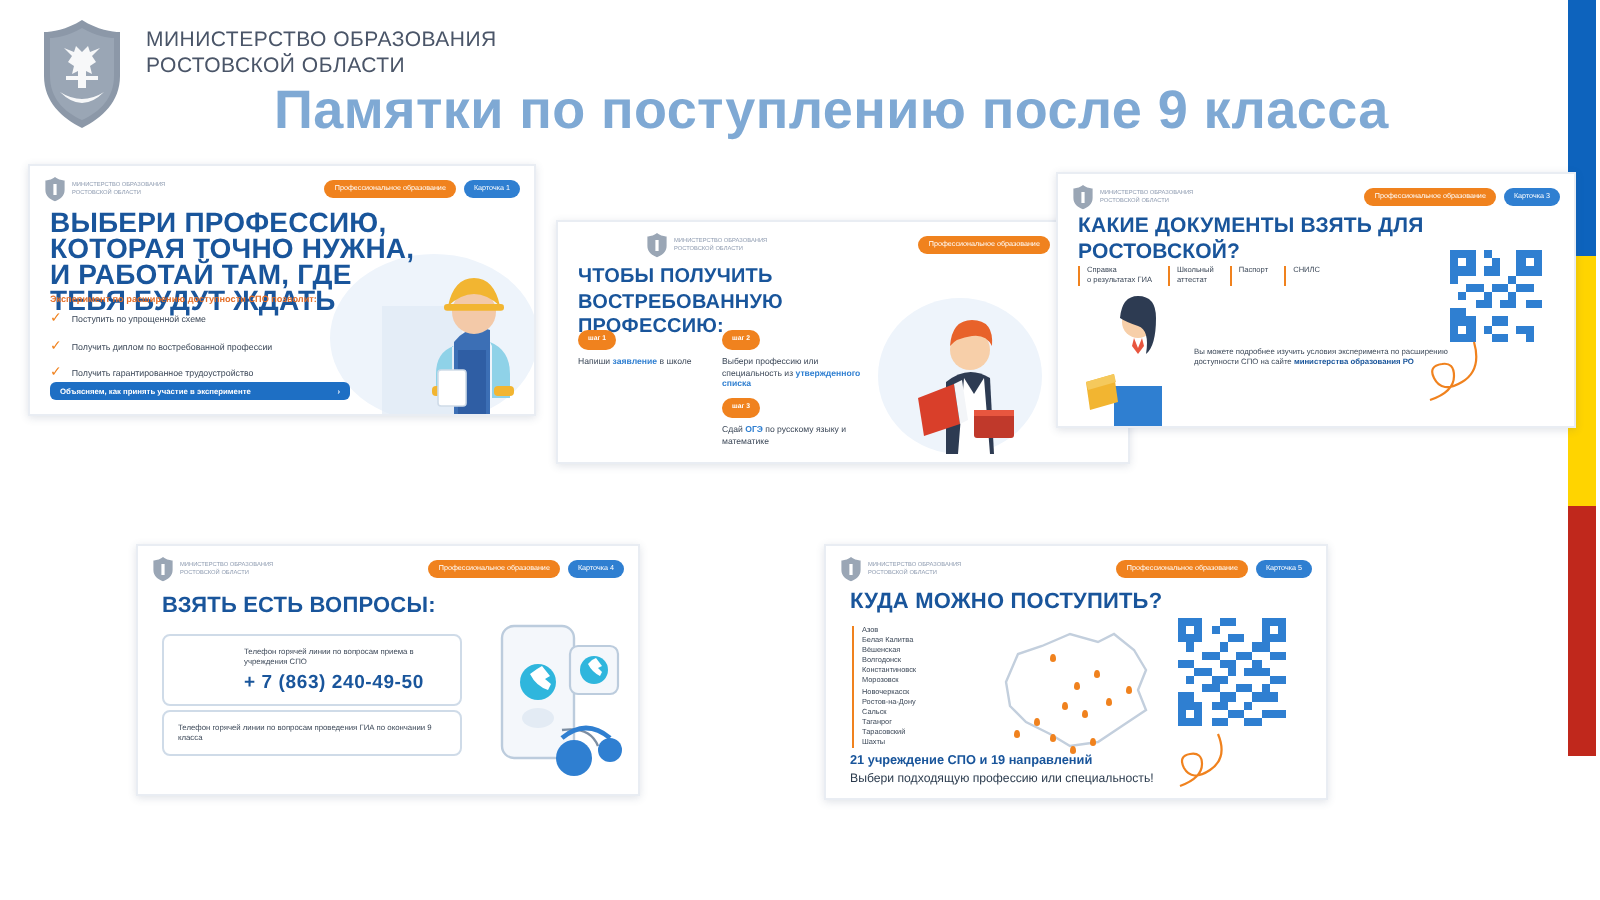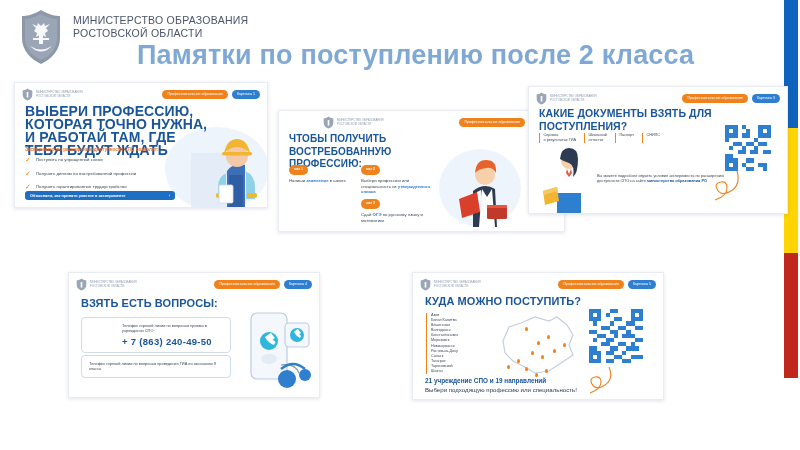--- a/index.html
+++ b/index.html
@@ -112,21 +112,21 @@
       <rect x="21" y="24" width="4" height="12"></rect>
       <path d="M15 30 h16 v2 h-16z"></path>
       <path d="M12 38 q11 7 22 0 q-11 11 -22 0z"></path>
     </g>
   </svg>
   <div class="ministry">
     <div>МИНИСТЕРСТВО ОБРАЗОВАНИЯ</div>
     <div>РОСТОВСКОЙ ОБЛАСТИ</div>
   </div>
 </div>
-<div class="page-title">Памятки по поступлению после 2 класса</div>
+<div class="page-title">Памятки по поступлению после 9 класса</div>
 
 <div class="card" id="card1">
   <div class="blob" style="left:150px;top:44px;width:104px;height:84px;"></div>
   <svg style="position:absolute;left:168px;top:48px;width:86px;height:80px;" viewBox="0 0 86 80">
     <rect x="8" y="22" width="40" height="58" fill="#dfeaf5" opacity=".7"></rect>
     <path d="M44 78 L44 40 Q52 30 62 34 L62 78 Z" fill="#3c6fb5"></path>
     <path d="M44 42 q-9 3 -9 14 l0 10 8 0 0-24z" fill="#8fd2e8"></path>
     <path d="M62 40 q10 4 10 16 l0 12 -9 0 0-26z" fill="#8fd2e8"></path>
     <rect x="46" y="44" width="14" height="34" fill="#2f5ea4"></rect>
     <circle cx="54" cy="25" r="11" fill="#f3c9a8"></circle>
@@ -272,21 +272,21 @@
       <div class="mini-txt">
         <div>МИНИСТЕРСТВО ОБРАЗОВАНИЯ</div>
         <div>РОСТОВСКОЙ ОБЛАСТИ</div>
       </div>
     </div>
     <div class="badges">
       <span class="badge orange">Профессиональное образование</span>
       <span class="badge blue">Карточка 3</span>
     </div>
   </div>
-  <div class="card-title">КАКИЕ ДОКУМЕНТЫ ВЗЯТЬ ДЛЯ ПОСТУПЛЕНИЯ?</div>
+  <div class="card-title">КАКИЕ ДОКУМЕНТЫ ВЗЯТЬ ДЛЯ РОСТОВСКОЙ?</div>
   <div class="docrow">
     <div class="doc" style="white-space:pre-line">Справка
 о результатах ГИА</div>
     <div class="doc" style="white-space:pre-line">Школьный
 аттестат</div>
     <div class="doc" style="white-space:pre-line">Паспорт</div>
     <div class="doc" style="white-space:pre-line">СНИЛС</div>
   </div>
   <div class="note">
     <span>Вы можете подробнее изучить условия эксперимента по расширению доступности СПО на сайте </span><b>министерства образования РО</b>

